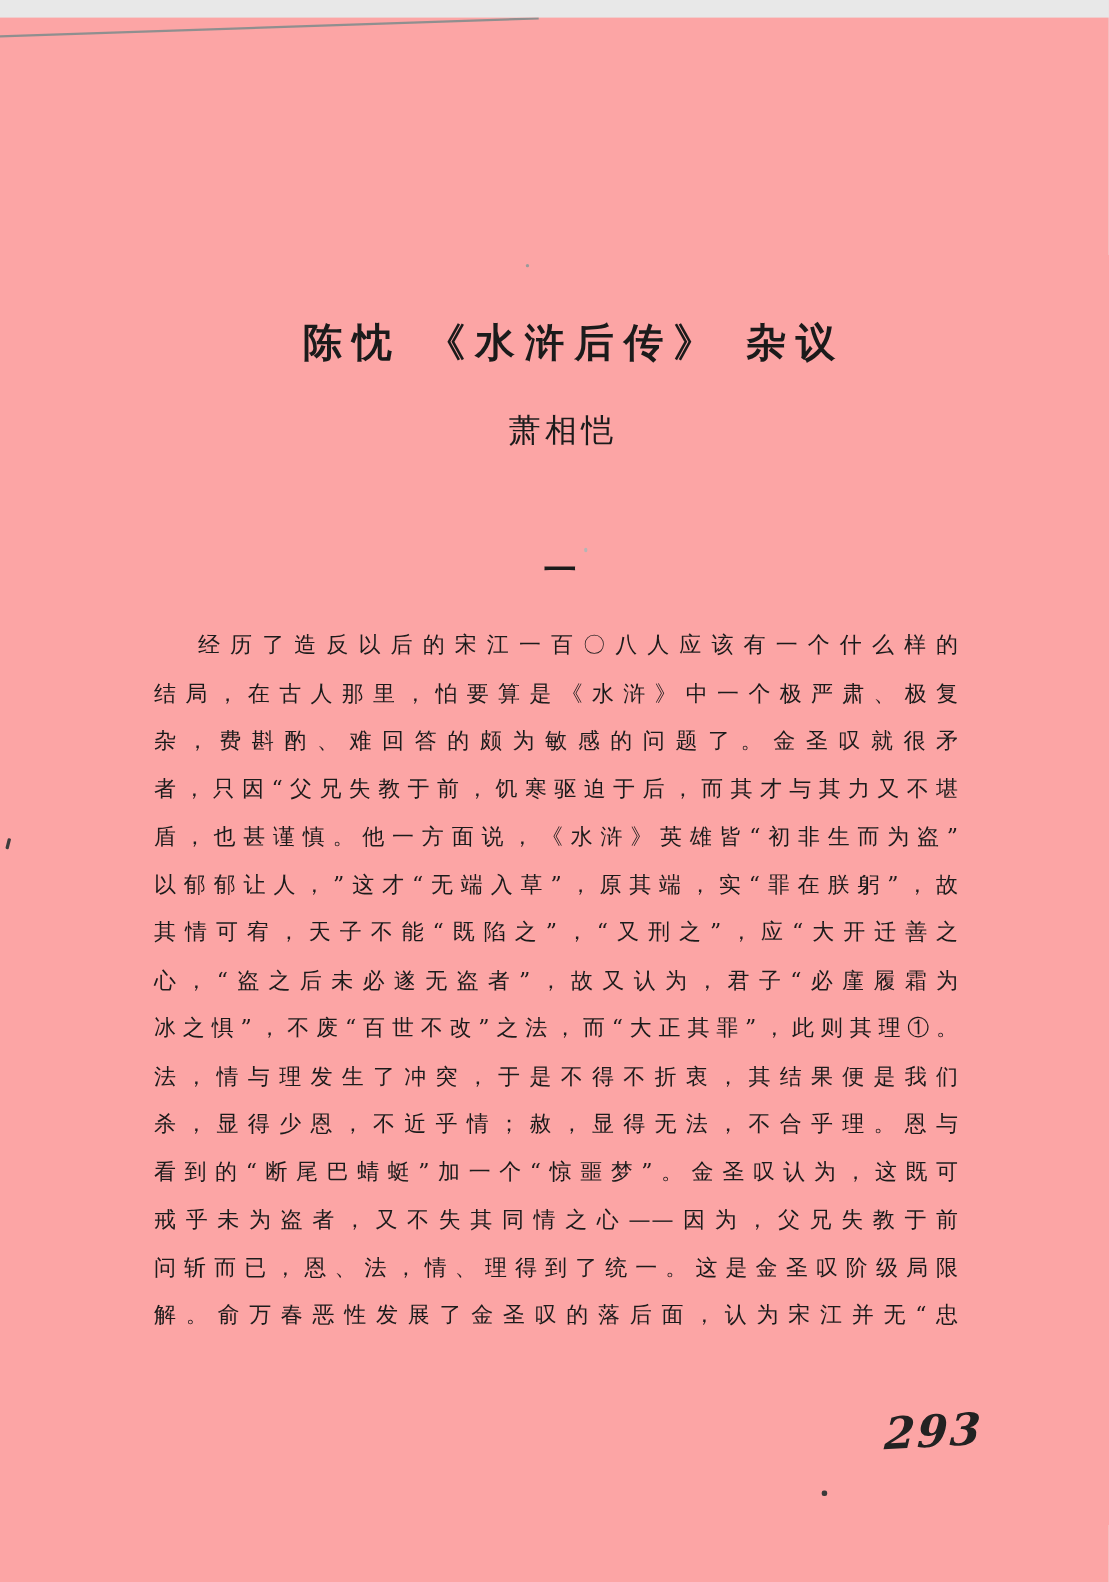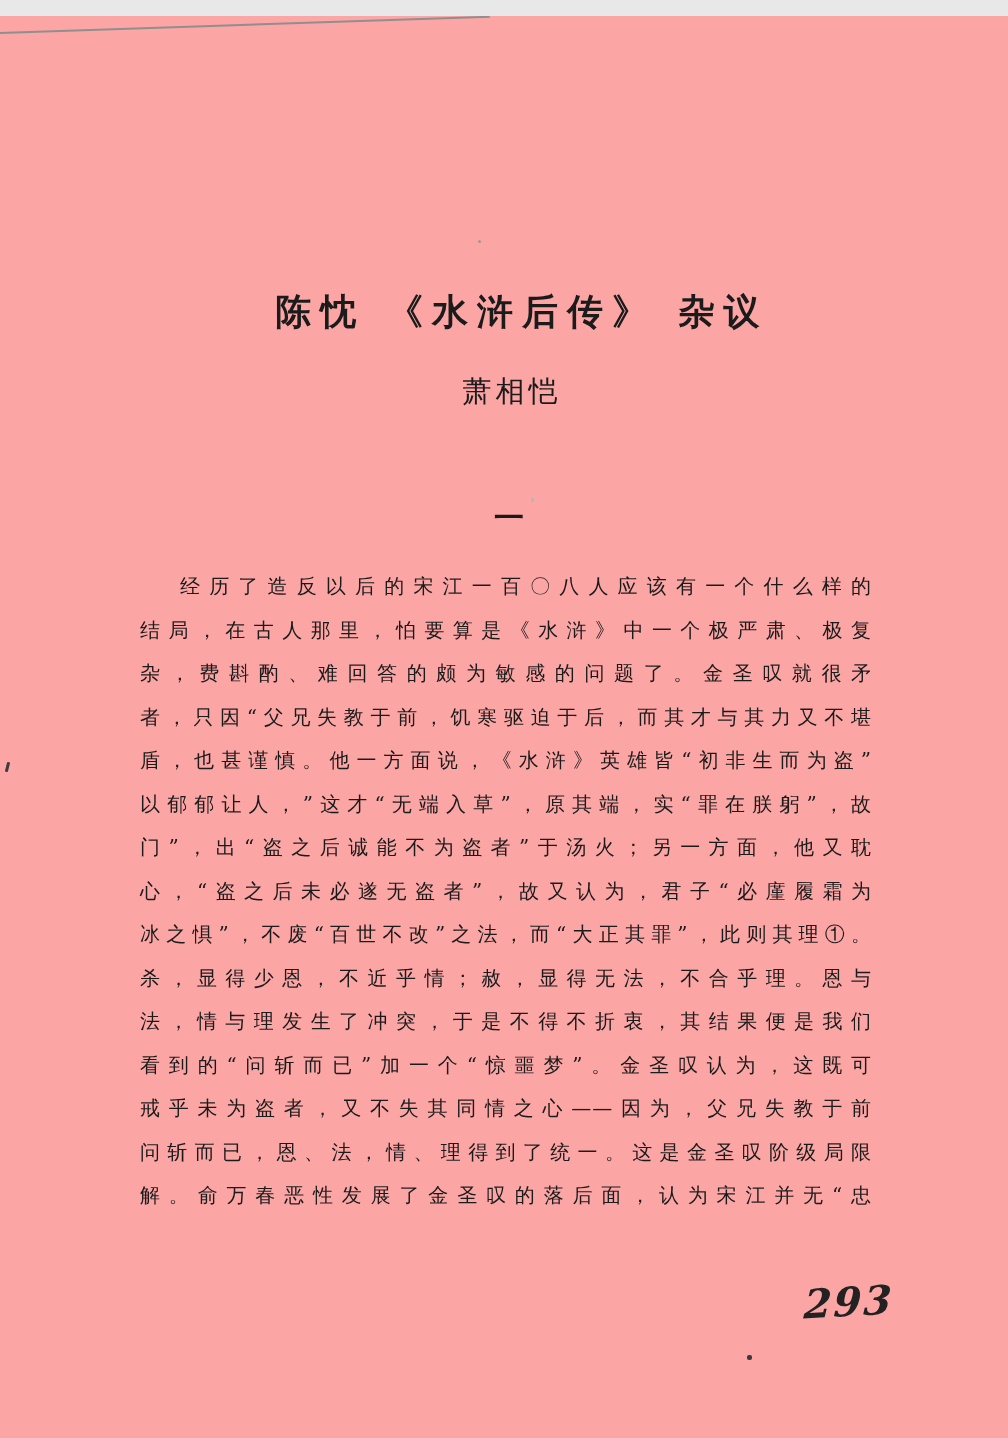--- a/index.html
+++ b/index.html
@@ -129,26 +129,26 @@
   <div class="author">萧相恺</div>
   <div class="section-marker">一</div>
 
   <div class="body-block">
     <div class="line indent">经历了造反以后的宋江一百〇八人应该有一个什么样的</div>
     <div class="line">结局，在古人那里，怕要算是《水浒》中一个极严肃、极复</div>
     <div class="line">杂，费斟酌、难回答的颇为敏感的问题了。金圣叹就很矛</div>
     <div class="line">者，只因“父兄失教于前，饥寒驱迫于后，而其才与其力又不堪</div>
     <div class="line">盾，也甚谨慎。他一方面说，《水浒》英雄皆“初非生而为盗”</div>
     <div class="line">以郁郁让人，”这才“无端入草”，原其端，实“罪在朕躬”，故</div>
-    <div class="line">门”，出“盗之后诚能不为盗者”于汤火；另一方面，他又耽</div>
+    <div class="line">其情可宥，天子不能“既陷之”，“又刑之”，应“大开迁善之</div>
     <div class="line">心，“盗之后未必遂无盗者”，故又认为，君子“必廑履霜为</div>
     <div class="line">冰之惧”，不废“百世不改”之法，而“大正其罪”，此则其理①。</div>
+    <div class="line">法，情与理发生了冲突，于是不得不折衷，其结果便是我们</div>
     <div class="line">杀，显得少恩，不近乎情；赦，显得无法，不合乎理。恩与</div>
-    <div class="line">法，情与理发生了冲突，于是不得不折衷，其结果便是我们</div>
-    <div class="line">看到的“问斩而已”加一个“惊噩梦”。金圣叹认为，这既可</div>
+    <div class="line">看到的“断尾巴蜻蜓”加一个“惊噩梦”。金圣叹认为，这既可</div>
     <div class="line">戒乎未为盗者，又不失其同情之心——因为，父兄失教于前</div>
     <div class="line">问斩而已，恩、法，情、理得到了统一。这是金圣叹阶级局限</div>
     <div class="line">解。俞万春恶性发展了金圣叹的落后面，认为宋江并无“忠</div>
   </div>
 
   <div class="page-number">293</div>
 
 </div>
 
 </body></html>

